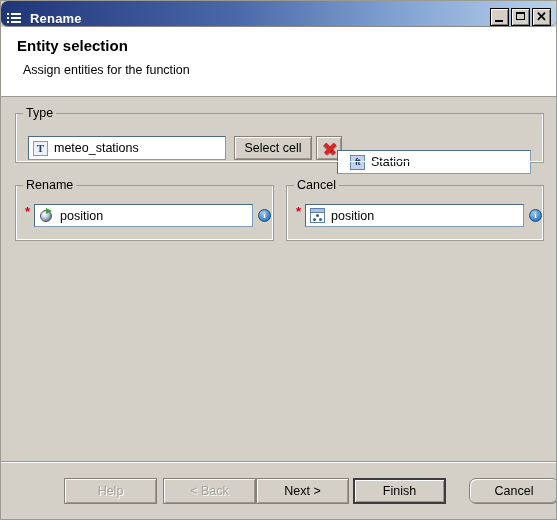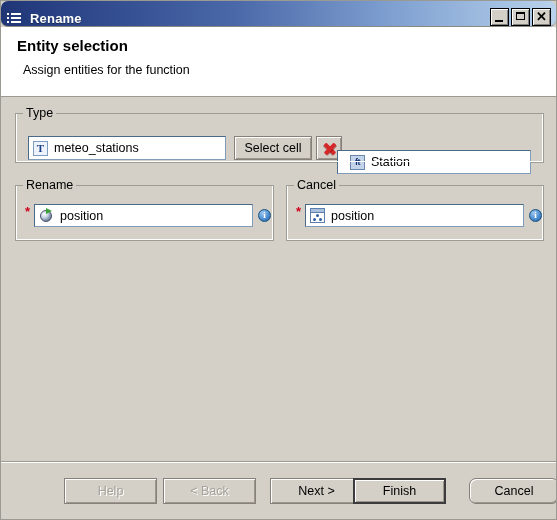--- a/index.html
+++ b/index.html
@@ -354,21 +354,21 @@
   .footer {
     flex: 0 0 57px;
     background: #d4d0c8;
     border-top: 1px solid #9a9a93;
     box-shadow: inset 0 1px 0 #ffffff;
     position: relative;
   }
   .footer .btn { position: absolute; top: 16px; height: 26px; }
   #btn-help   { left: 63px;  width: 93px; }
   #btn-back   { left: 162px; width: 93px; }
-  #btn-next   { left: 269px; width: 93px; }
+  #btn-next   { left: 255px; width: 93px; }
   #btn-finish { left: 352px; width: 93px; }
   #btn-cancel { left: 468px; width: 90px; border-radius: 7px; }
 </style>
 </head>
 <body>
 
 <div class="window">
 
   <div class="titlebar">
     <div class="title-icon">

